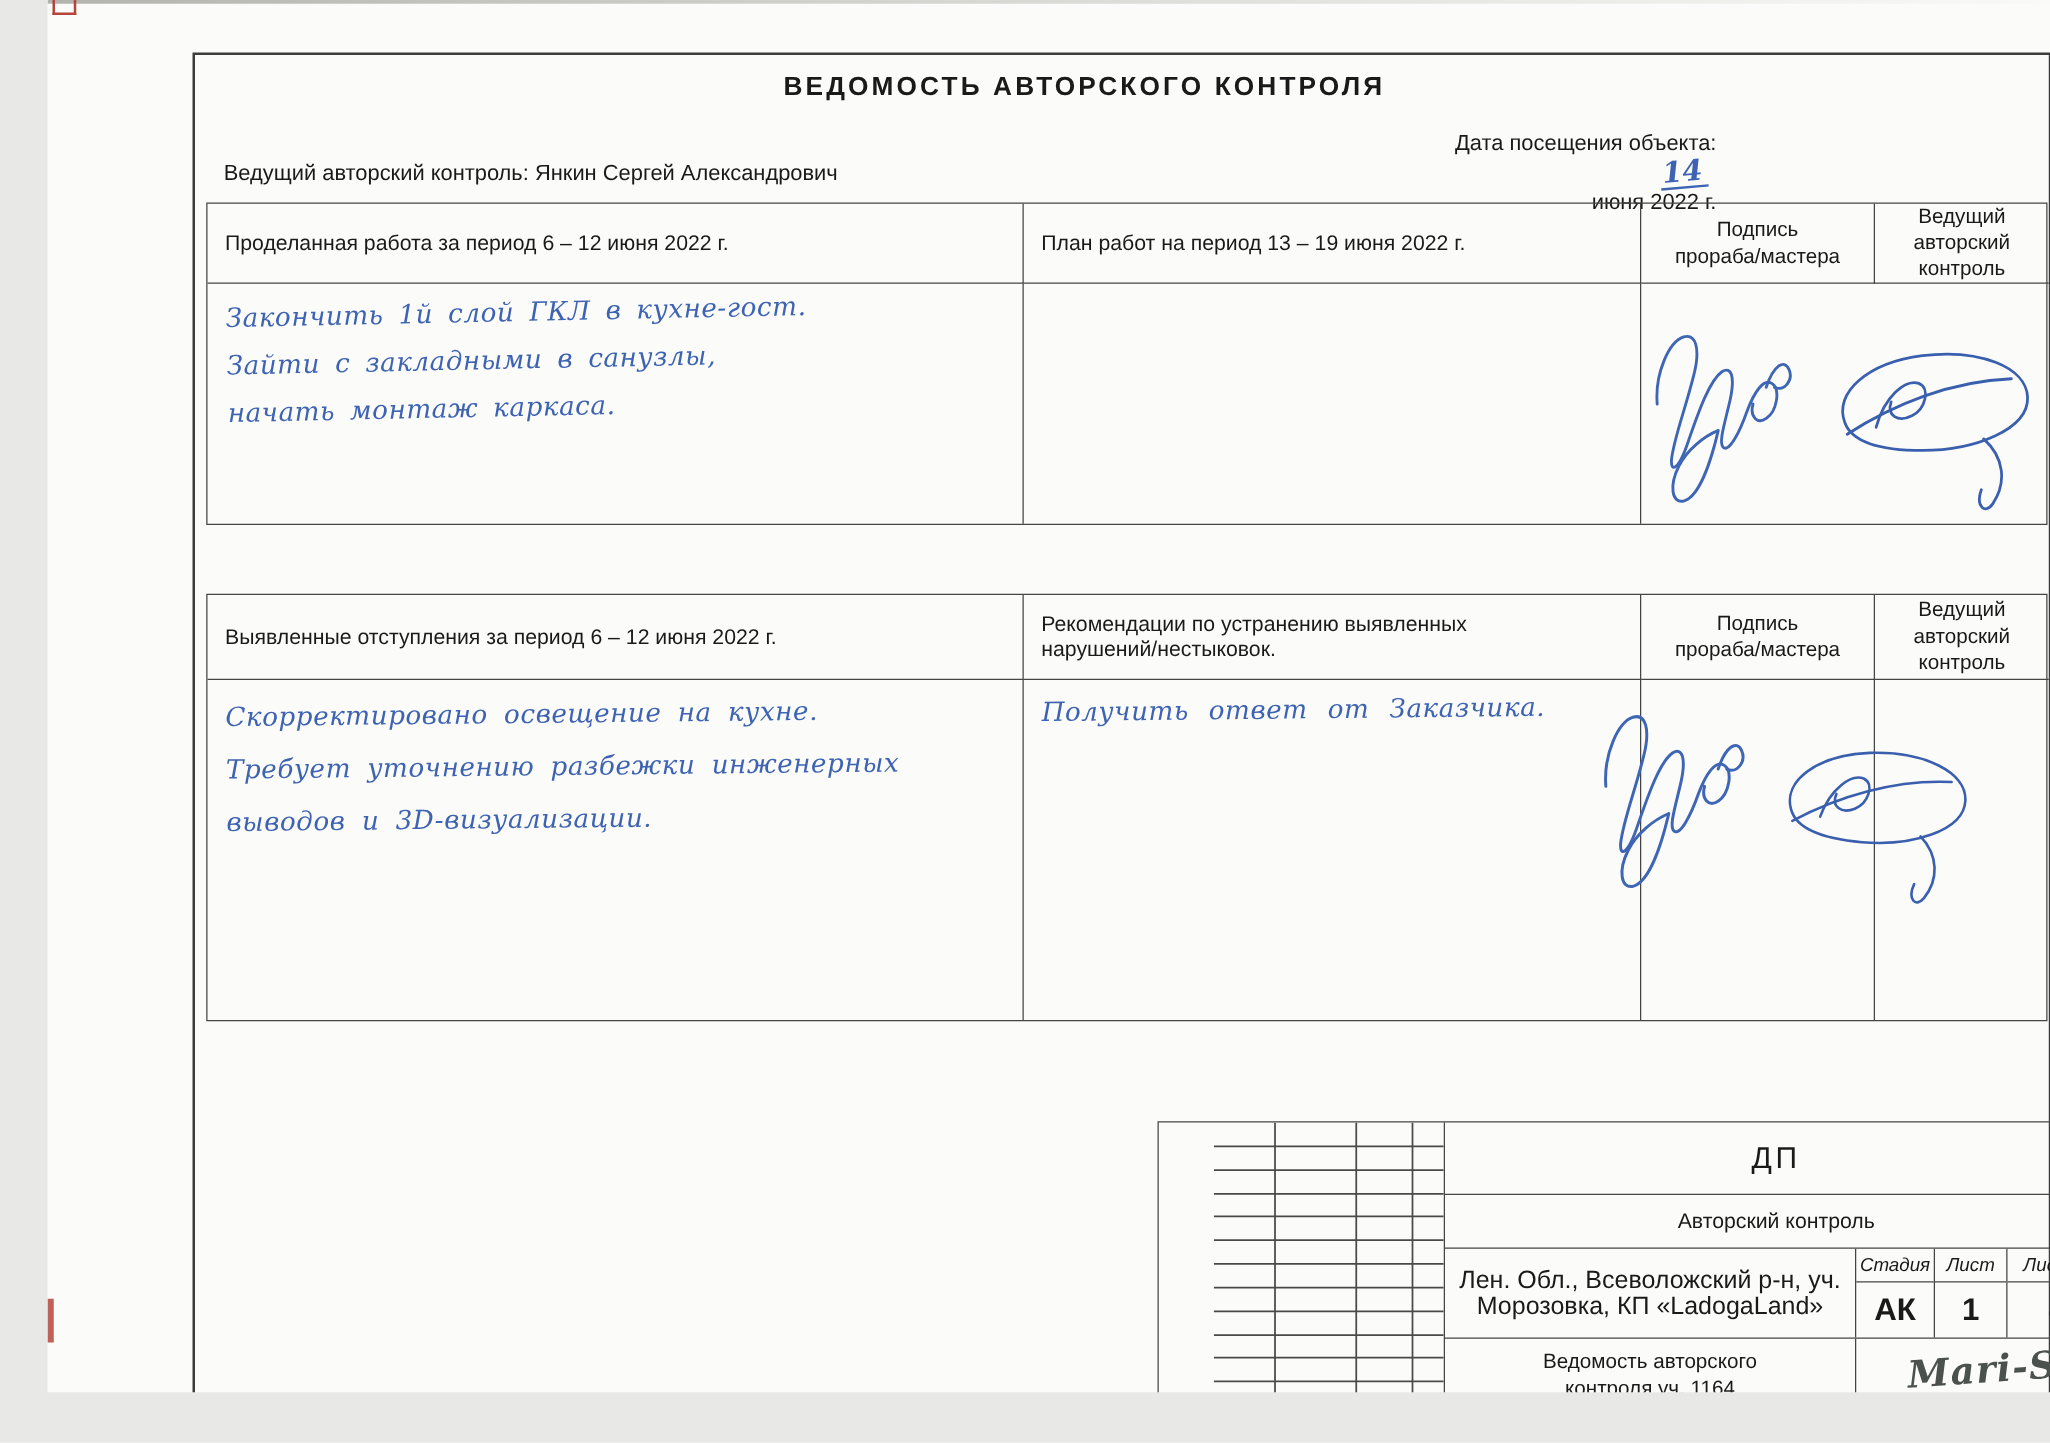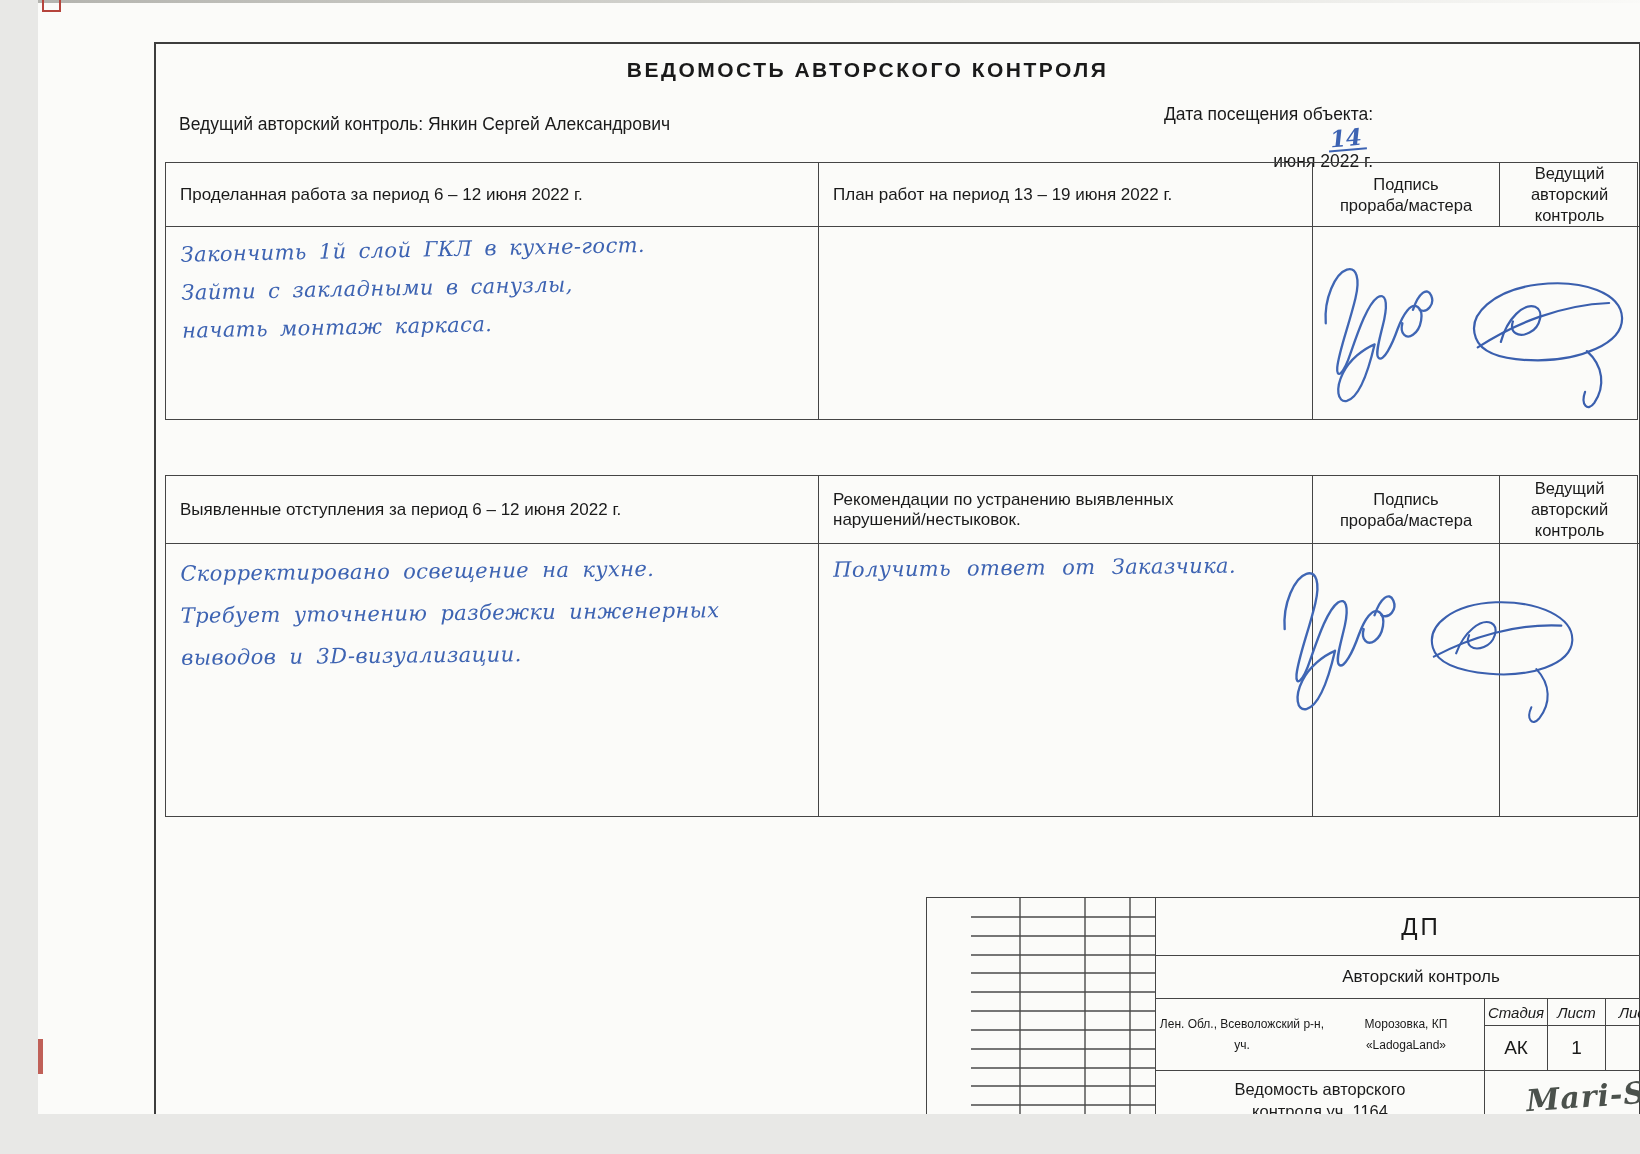--- a/index.html
+++ b/index.html
@@ -15,21 +15,21 @@
     border:2.5px solid #b5443c; border-top:none; }
   .artifact-red-edge { position:absolute; left:0; top:1039px; width:5px; height:35px;
     background:#b5443c; opacity:.85; }
 
   .frame { position:absolute; left:116px; top:42px; width:1487px; height:1081px;
     border:2px solid #3d3d3d; }
 
   .doc-title { position:absolute; left:116px; top:58px; width:1487px; text-align:center;
     font-size:21px; font-weight:700; letter-spacing:2.5px; transform:translateX(-30px); }
 
-  .lead-line { position:absolute; left:141px; top:114px; font-size:17.5px; }
+  .lead-line { position:absolute; left:141px; top:128px; font-size:17.5px; }
   .date-line { position:absolute; left:1126px; top:104px; display:flex; align-items:flex-end;flex-direction:column; }
   .date-line .lbl { font-size:17.5px; padding-bottom:2px; }
   .hand { font-family:"DejaVu Serif", serif; font-style:italic; color:#3d63b2; }
   .date-day { font-size:23px; font-weight:bold; border-bottom:2.5px solid #3d63b2;
     padding:0 4px 0 2px; margin:0 7px 0 8px; transform:rotate(-5deg); line-height:22px; }
   .date-suffix { font-size:17.5px; padding-bottom:2px; }
 
   .tbl { position:absolute; left:127px; width:1473px; display:grid;
     grid-template-columns:653px 494px 187px 139px; border:1.6px solid #454545; }
   #tbl1 { top:162px; grid-template-rows:64px 192px; }
@@ -55,27 +55,27 @@
   .stamp { position:absolute; left:888px; top:897px; width:715px; height:226px;
     border:1.6px solid #454545; display:flex;padding-left:44px; }
   .stamp-grid { width:185px; height:100%; border-right:1.6px solid #454545; }
   .stamp-right { width:530px; display:flex; flex-direction:column; }
   .st-row1 { height:58px; border-bottom:1.5px solid #454545; display:flex;
     align-items:center; justify-content:center; font-size:24px; letter-spacing:3px; }
   .st-row2 { height:43px; border-bottom:1.5px solid #454545; display:flex;
     align-items:center; justify-content:center; font-size:17px; }
   .st-row3 { height:72px; border-bottom:1.5px solid #454545; display:flex; }
   .st-obj { width:329px; border-right:1.5px solid #454545; display:flex;
-    justify-content:center; align-items:center;
-    font-size:12px; line-height:21px; text-align:center; }
+    flex-direction:column; justify-content:center; align-items:center;
+    font-size:20px; line-height:21px; text-align:center; }
   .st-col { display:flex; flex-direction:column; border-right:1.5px solid #454545; }
   .st-col:last-child { border-right:none; }
   .st-col .lab { height:27px; border-bottom:1.5px solid #454545; display:flex;
     align-items:center; justify-content:center; font-size:15px;font-style:italic; }
-  .st-col .val { flex:1; display:flex; align-items:center; justify-content:center; font-size:19px; }
+  .st-col .val { flex:1; display:flex; align-items:center; justify-content:center; font-size:25px;font-weight:bold; }
   .w-stage { width:63px; } .w-sheet { width:58px; } .w-sheets { width:80px; }
   .st-row4 { flex:1; display:flex; }
   .st-doc { width:329px; border-right:1.5px solid #454545; display:flex;
     flex-direction:column; justify-content:flex-end; align-items:center;
     font-size:16.5px; line-height:22px; text-align:center; }
   .st-brand { flex:1; display:flex; align-items:center; justify-content:center; }
   .brand-text { font-family:"DejaVu Serif", serif; font-style:italic; font-weight:bold;
     font-size:30px; color:#4b514c; transform:rotate(-4deg); letter-spacing:1px; }
 </style>
 </head>

